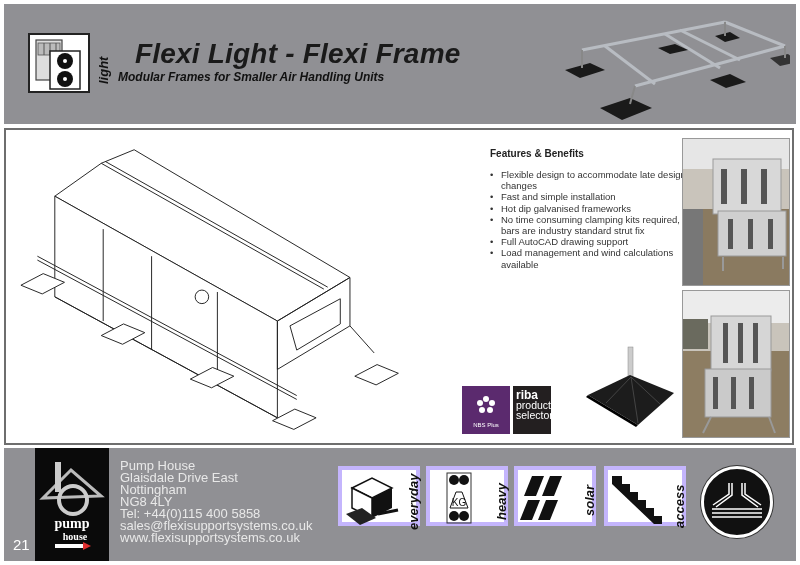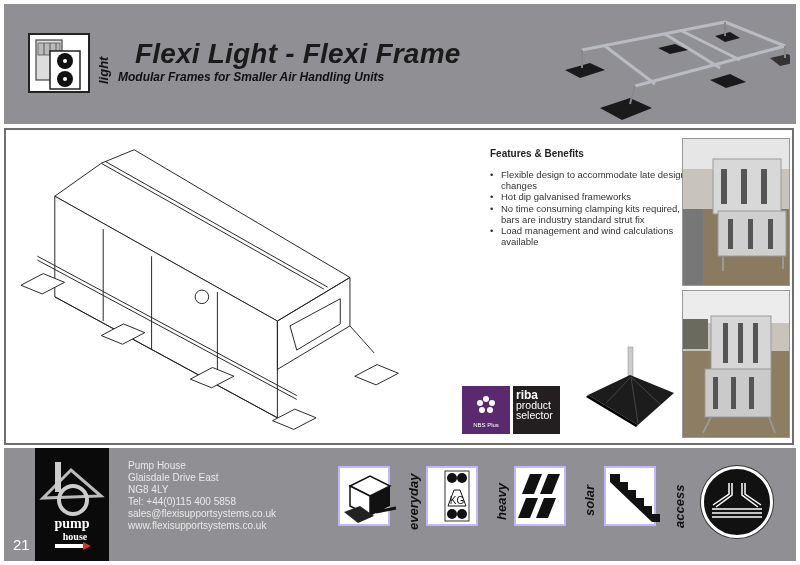--- a/index.html
+++ b/index.html
@@ -39,38 +39,38 @@
     .features h3 { font-size: 10px; font-weight: bold; color: #222; margin-bottom: 10px; }
     .features ul { list-style: none; }
     .features li { position: relative; padding-left: 11px; line-height: 11.2px; margin-bottom: 0; }
     .features li::before { content: "•"; position: absolute; left: 0; top: 0; }
 
     .nbs-badge {
       position: absolute; left: 456px; top: 256px; width: 48px; height: 48px;
       background: #5b2a6e; color: #fff; font-size: 6px; text-align: center;
     }
     .riba-badge {
-      position: absolute; left: 507px; top: 256px; width: 47px; height: 48px;
+      position: absolute; left: 507px; top: 256px; width: 38px; height: 48px;
       background: #231f20; color: #fff; font-size: 10.5px; line-height: 10px; padding: 4px 3px;
     }
     .riba-badge .b { font-weight: bold; font-size: 12px; }
     .foot-img { position: absolute; left: 580px; top: 215px; width: 90px; height: 82px; }
     .photo { position: absolute; left: 676px; width: 108px; background: #c9c4bb; border: 1px solid #999; overflow: hidden; }
     .photo-1 { top: 8px; height: 148px; }
     .photo-2 { top: 160px; height: 148px; }
 
     .footer-band {
       position: absolute; left: 4px; top: 448px; width: 792px; height: 113px;
       background: #909094;
     }
     .page-num { position: absolute; left: 13px; top: 536px; font-size: 15px; font-weight: normal; color: #fff; }
     .logo-box { position: absolute; left: 35px; top: 448px; width: 74px; height: 113px; background: #0a0a0a; }
-    .address { position: absolute; left: 128px; top: 460px; font-size: 10px; line-height: 12px; color: #e8e8e8; }
+    .address { position: absolute; left: 120px; top: 460px; font-size: 13px; line-height: 12px; color: #e8e8e8; }
     .range-icon {
-      position: absolute; top: 466px; width: 52px; height: 60px; background: #fff; border: 2px solid #c4b5fd;
+      position: absolute; top: 466px; width: 82px; height: 60px; background: #fff; border: 4px solid #c4b5fd;
     }
     .range-label {
       position: absolute; font-weight: bold; font-style: italic; color: #111; font-size: 13px;
       transform: rotate(-90deg); transform-origin: left top; white-space: nowrap;
     }
     .brand-circle {
       position: absolute; left: 701px; top: 466px; width: 72px; height: 72px; border-radius: 50%;
       background: #111; border: 3px solid #fff; box-shadow: 0 0 0 1px #333;
     }
   </style>
@@ -147,22 +147,24 @@
       <polygon points="180,245 203,233 225,242 202,254"></polygon>
       <polygon points="265,288 288,276 310,285 287,297"></polygon>
       <polygon points="350,242 373,230 395,239 372,251"></polygon>
     </g>
   </svg>
 
   <div class="features">
     <h3>Features &amp; Benefits</h3>
     <ul>
       <li>Flexible design to accommodate late design changes</li>
+      <li>Fast and simple installation</li>
       <li>Hot dip galvanised frameworks</li>
       <li>No time consuming clamping kits required, sales bars are industry standard strut fix</li>
+      <li>Full AutoCAD drawing support</li>
       <li>Load management and wind calculations available</li>
     </ul>
   </div>
 
   <div class="nbs-badge">
     <svg width="20" height="20" viewBox="0 0 20 20" style="margin-top:9px">
       <g fill="#fff">
           <circle cx="10" cy="4" r="3"></circle>
           <circle cx="16" cy="8" r="3"></circle>
           <circle cx="14" cy="15" r="3"></circle>
@@ -234,20 +236,21 @@
     <text x="40" y="92" fill="#fff" font-family="Liberation Serif, serif" font-size="10" font-weight="bold" text-anchor="middle">house</text>
     <rect x="20" y="96" width="30" height="4" fill="#fff"></rect>
     <polygon points="48,94 56,98 48,102" fill="#e03030"></polygon>
   </svg>
 </div>
 <div class="page-num">21</div>
 
 <div class="address">
   <div>Pump House</div>
   <div>Glaisdale Drive East</div>
+  <div>Nottingham</div>
   <div>NG8 4LY</div>
   <div>Tel: +44(0)115 400 5858</div>
   <div>sales@flexisupportsystems.co.uk</div>
   <div>www.flexisupportsystems.co.uk</div>
 </div>
 
 <div class="range-icon" style="left:338px;">
   <svg width="58" height="56" viewBox="0 0 58 56">
     <polygon points="10,18 30,8 50,18 30,28" fill="#fff" stroke="#111" stroke-width="1.5"></polygon>
     <polygon points="30,28 50,18 50,38 30,48" fill="#111"></polygon>

